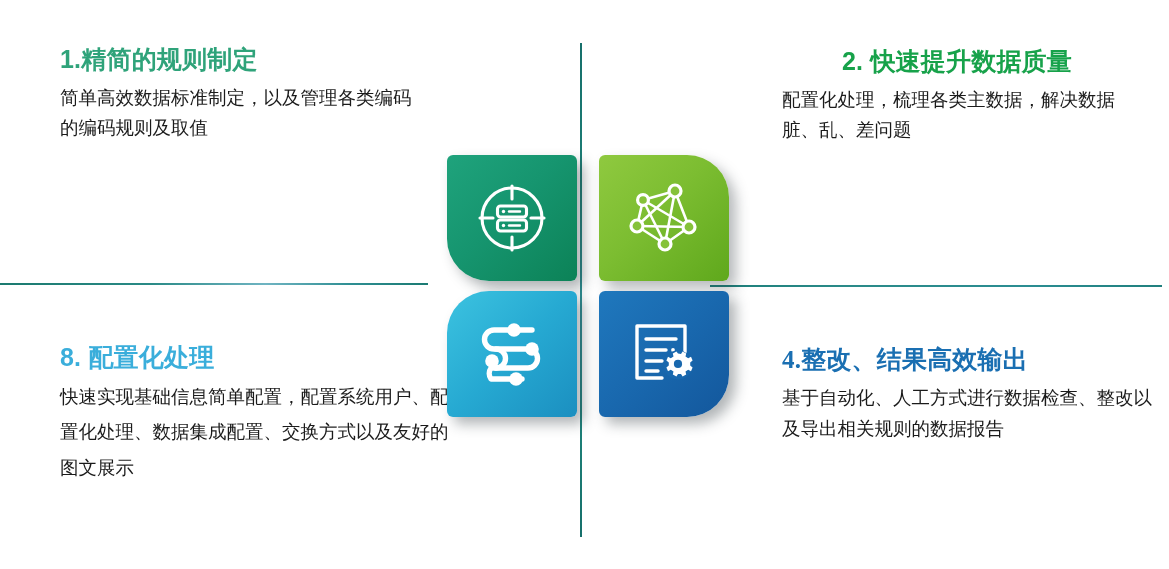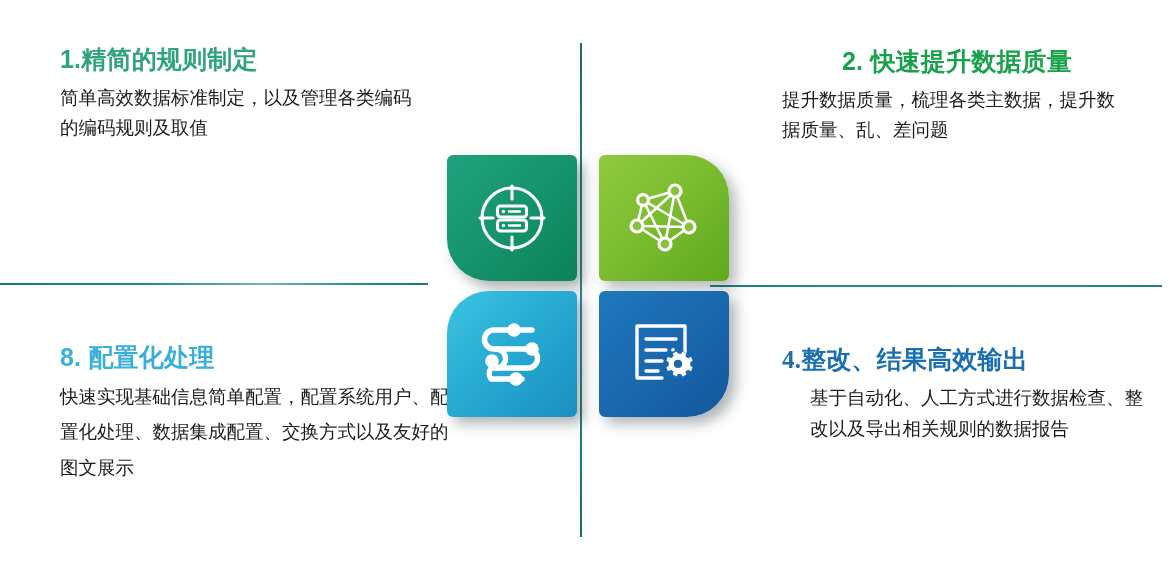--- a/index.html
+++ b/index.html
@@ -73,21 +73,21 @@
     font-weight: normal;
   }
 
   #quad-1 { left: 60px;  top: 36px;  width: 360px; }
   #quad-2 { left: 782px; top: 38px;  width: 350px; }
   #quad-3 { left: 60px;  top: 334px; width: 390px; }
   #quad-4 { left: 782px; top: 336px; width: 370px; font-family: Liberation Serif, serif; }
 
   #quad-3 .quad-body { line-height: 1.90; }
   #quad-3 .quad-title { margin-bottom: 6px; }
-  #quad-4 .quad-body { line-height: 1.66; margin-left: 28px; }
+  #quad-4 .quad-body { line-height: 1.66; }
 
   
   .tiles {
     position: absolute;
     left: 447px;
     top: 147px;
     width: 282px;
     height: 262px;
   }
   .tile {
@@ -134,21 +134,21 @@
   <div class="divider-h-left"></div>
   <div class="divider-h-right"></div>
 
   <div class="quad" id="quad-1">
     <h2 class="quad-title" style="color:#2fa37a;">1.精简的规则制定</h2>
     <p class="quad-body">简单高效数据标准制定，以及管理各类编码的编码规则及取值</p>
   </div>
 
   <div class="quad" id="quad-2">
     <h2 class="quad-title" style="color:#17a24a;text-align:center;">2. 快速提升数据质量</h2>
-    <p class="quad-body">提升数据质量，梳理各类主数据，提升数据质量、乱、差问题</p>
+    <p class="quad-body">配置化处理，梳理各类主数据，解决数据脏、乱、差问题</p>
   </div>
 
   <div class="quad" id="quad-3">
     <h2 class="quad-title" style="color:#3aaedb;">8. 配置化处理</h2>
     <p class="quad-body"> 快速实现基础信息简单配置，配置系统用户、配置化处理、数据集成配置、交换方式以及友好的图文展示</p>
   </div>
 
   <div class="quad" id="quad-4">
     <h2 class="quad-title" style="color:#1a6fb2;">4.整改、结果高效输出</h2>
     <p class="quad-body">基于自动化、人工方式进行数据检查、整改以及导出相关规则的数据报告</p>

